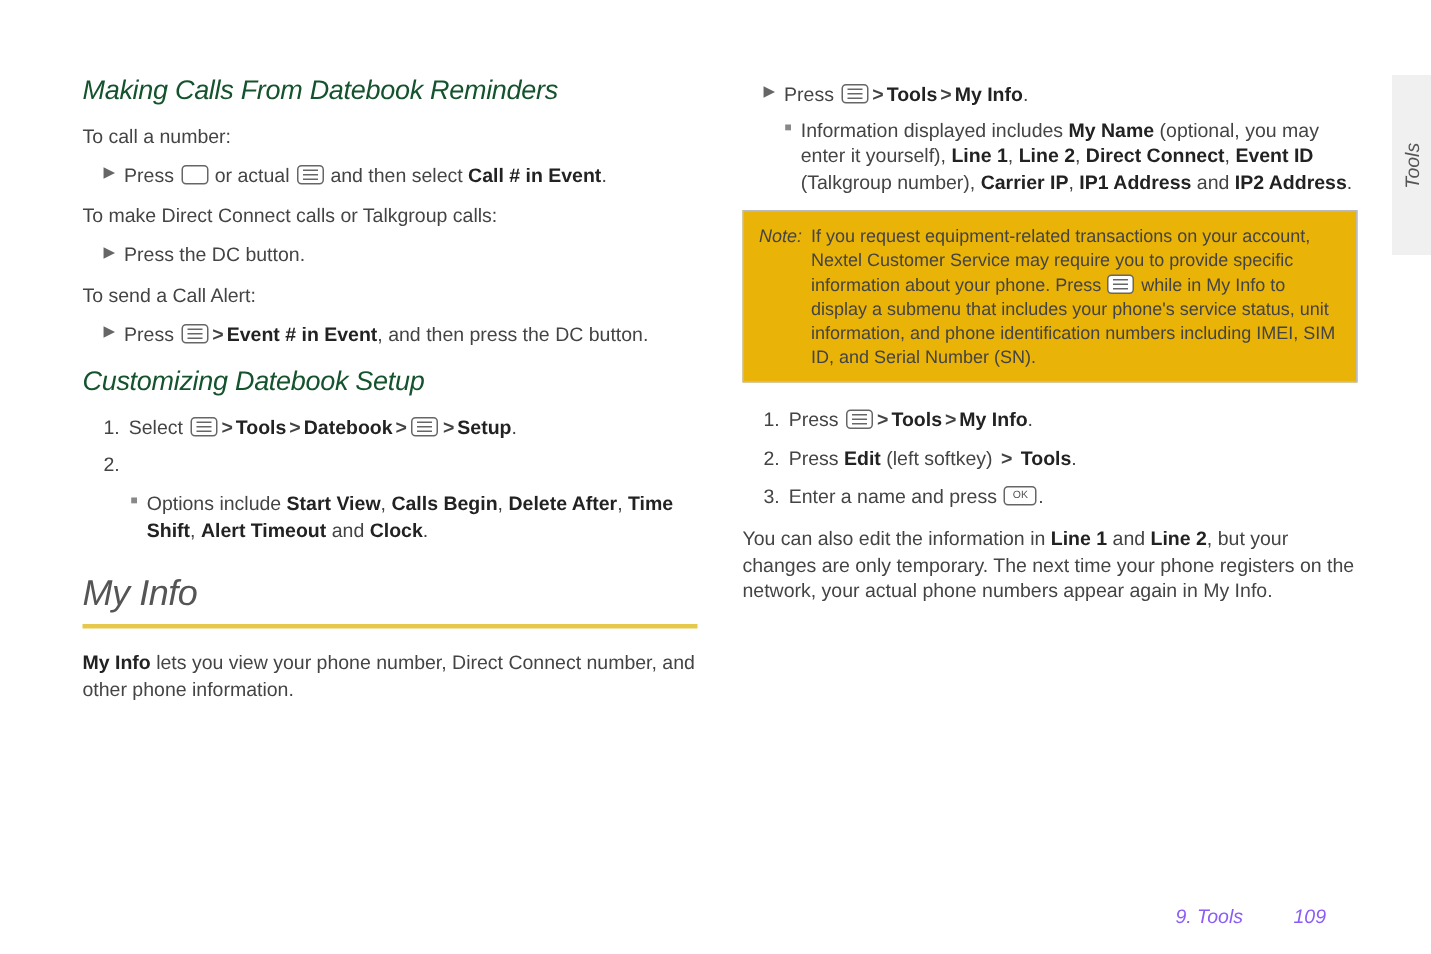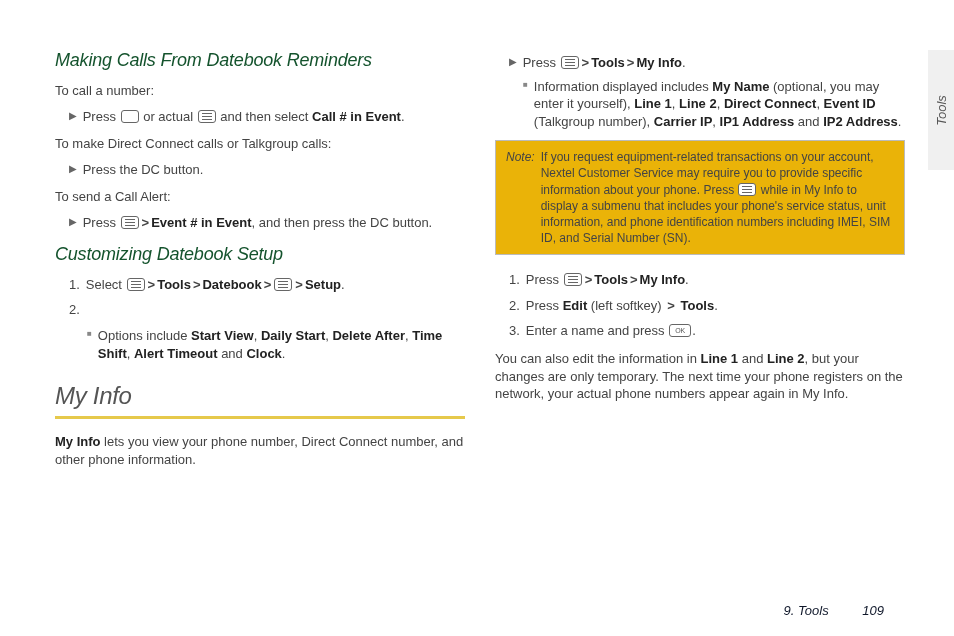--- a/index.html
+++ b/index.html
@@ -140,21 +140,21 @@
     font-style: italic;
     font-size: 13px;
     color: #555;
     white-space: nowrap;
   }
   .footer {
     position: absolute;
     bottom: 18px;
     right: 70px;
     font-size: 13px;
-    color: #0f172a;
+    color: #8b5cf6;
   }
   .footer .chap { font-style: italic; margin-right: 30px; }
   .footer .pnum { font-style: italic; }
 </style>
 </head>
 <body>
 
 <div class="sidetab">
   <span>Tools</span>
 </div>
@@ -201,21 +201,21 @@
         <span>
           <span>Select </span><span class="key menu"></span><span class="gt">&gt;</span><b>Tools</b><span class="gt">&gt;</span><b>Datebook</b><span class="gt">&gt;</span><span class="key menu"></span><span class="gt">&gt;</span><b>Setup</b><span>.</span>
         </span>
       </div>
       <div class="num-item">
         <span class="num">2.</span>
       </div>
       <div class="sub-item">
         <span class="sq">■</span>
         <span>
-          <span>Options include </span><b>Start View</b>, <b>Daily Start</b>, <b>Delete After</b>, <b>Time Shift</b>, <b>Alert Timeout</b><span> and </span><b>Clock</b><span>.</span>
+          <span>Options include </span><b>Start View</b>, <b>Calls Begin</b>, <b>Delete After</b>, <b>Time Shift</b>, <b>Alert Timeout</b><span> and </span><b>Clock</b><span>.</span>
         </span>
       </div>
     </div>
 
     <h1>My Info</h1>
     <div class="underline"></div>
 
     <p>
       <b>My Info</b><span> lets you view your phone number, Direct Connect number, and other phone information.</span>
     </p>

